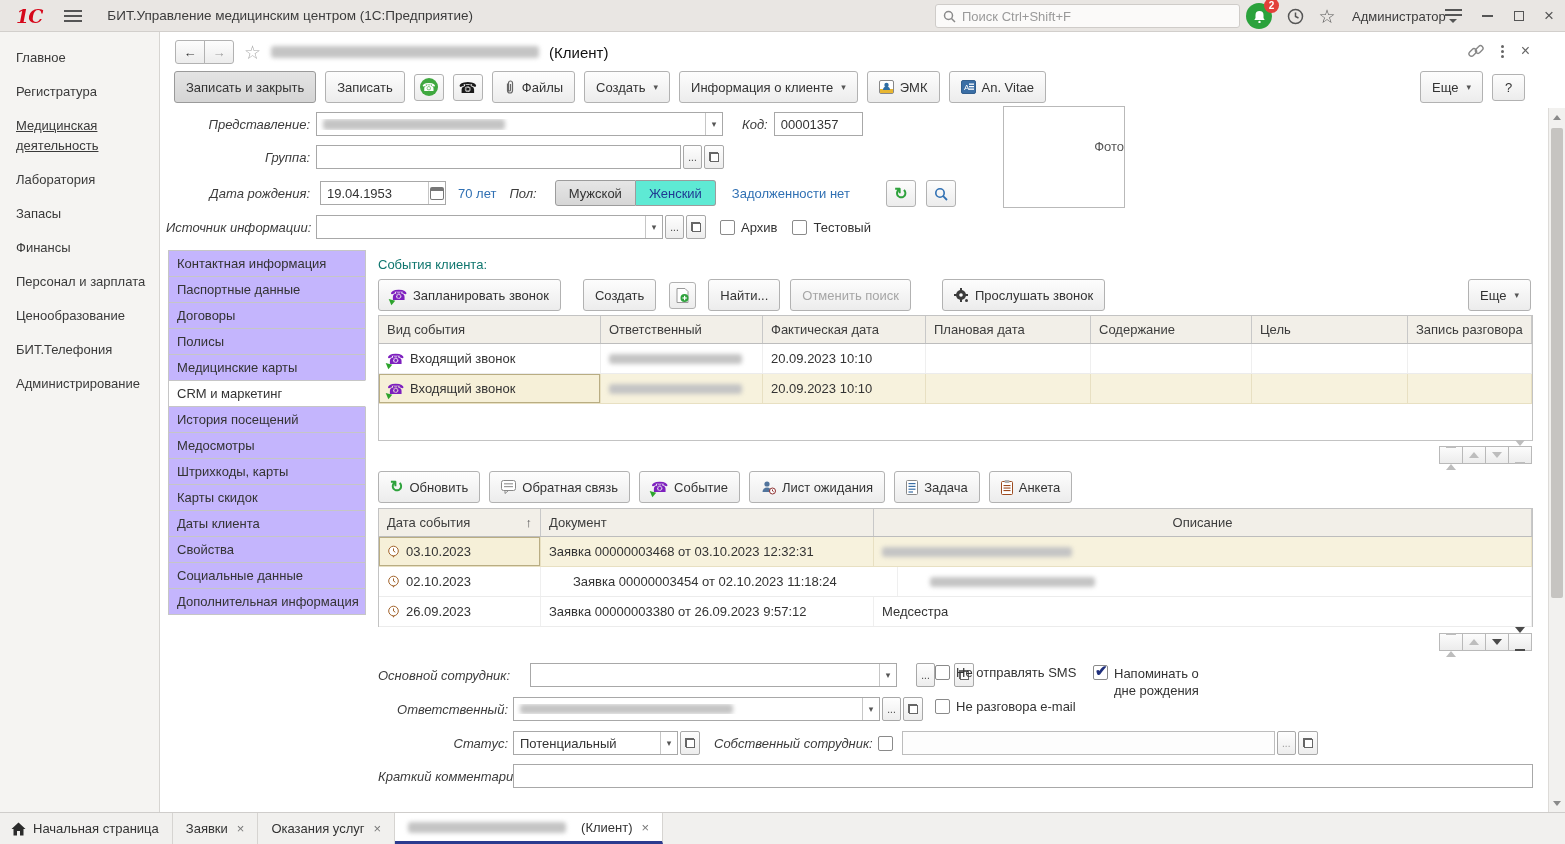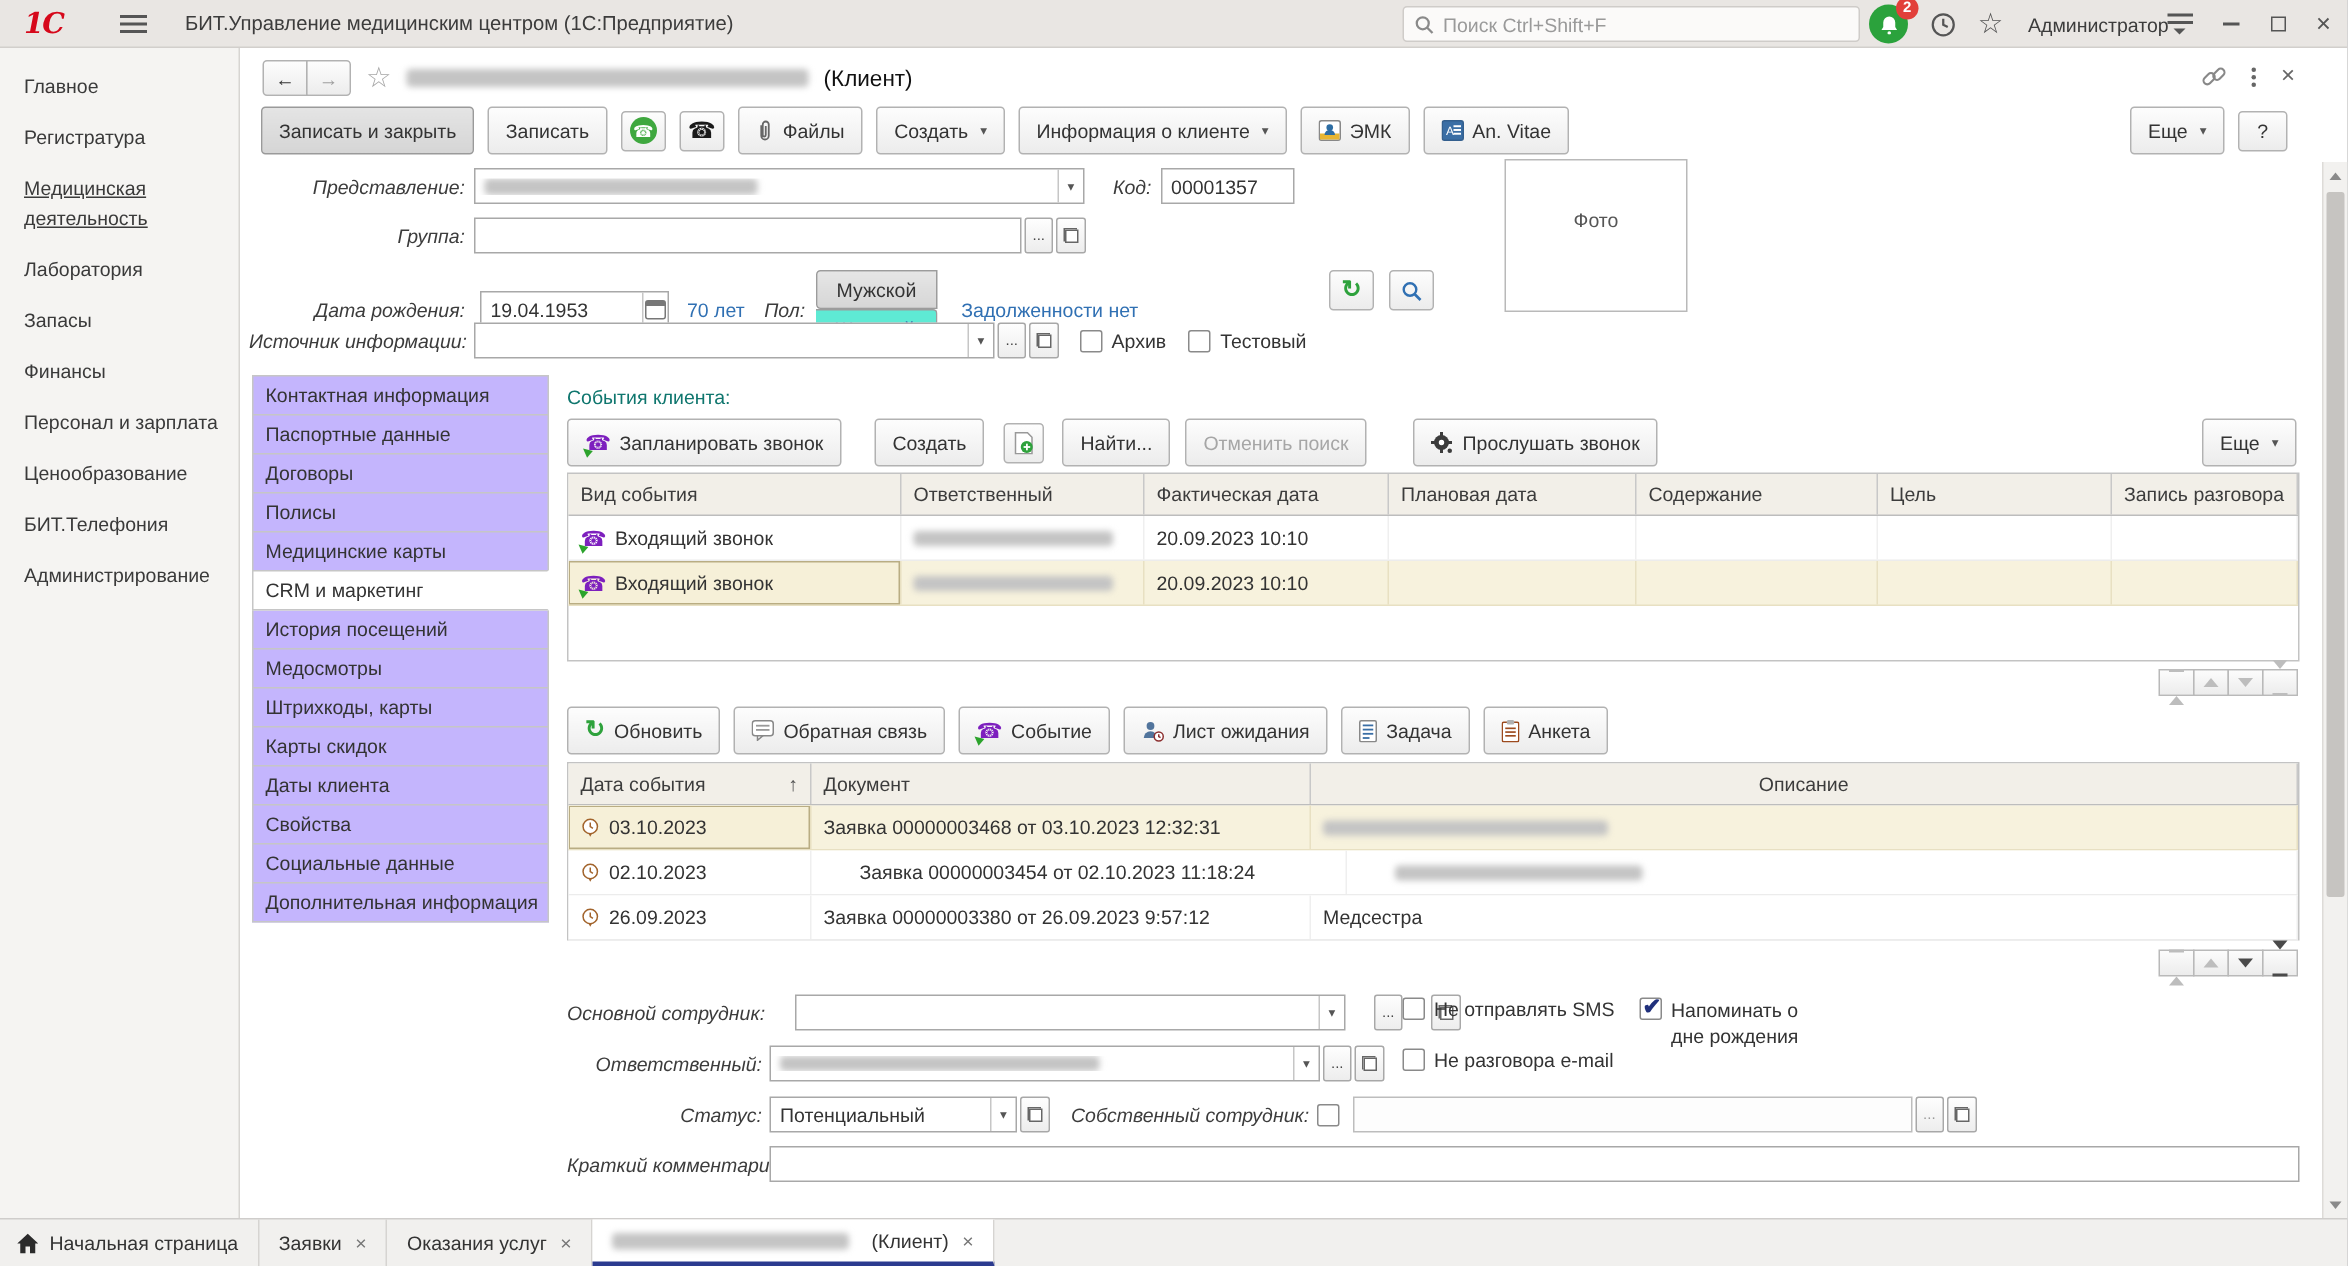--- a/index.html
+++ b/index.html
@@ -1,21 +1,21 @@
 <!DOCTYPE html>
 <html lang="ru"><head>
 <meta charset="utf-8">
 <style>
   * { margin:0; padding:0; box-sizing:border-box; }
   body { font-family:"Liberation Sans", sans-serif; background:#888; }
   .screen { position:relative; width:1565px; height:844px; background:#fff; overflow:hidden; font-size:13px; color:#333; }
 
   
   .titlebar { position:absolute; top:0; left:0; right:0; height:32px; background:#e9e6e3; border-bottom:1px solid #d2cfcc; display:flex; align-items:center; }
-  .logo1c { font-family:"DejaVu Serif", serif; font-weight:bold; font-style:italic; color:#d6081b; font-size:19px; margin:0 16px 0 16px; letter-spacing:-1px; }
+  .logo1c { font-family:"DejaVu Serif", serif; font-weight:bold; font-style:italic; color:#d6081b; font-size:19px; margin:0 0 0 16px; letter-spacing:-1px; }
   .burger { width:18px; height:12px; margin-left:22px; display:flex; flex-direction:column; justify-content:space-between; cursor:pointer; }
   .burger i { display:block; height:2px; background:#555; }
   .apptitle { margin-left:25px; color:#3c3c3c; font-size:13.5px; white-space:nowrap; }
   .searchbox { position:absolute; left:935px; top:4px; width:305px; height:24px; background:#fbfaf9; border:1px solid #cfccc9; border-radius:3px; display:flex; align-items:center; padding:0 7px; gap:6px; }
   .searchbox input { border:none; outline:none; background:transparent; flex:1; font-size:13px; color:#333; font-family:"Liberation Sans", sans-serif; }
   .searchbox input::placeholder { color:#9a9a9a; }
   .tb-ico { position:absolute; top:0; height:32px; display:flex; align-items:center; justify-content:center; cursor:pointer; }
   .bell { width:26px; height:26px; border-radius:50%; background:#2ba23c; position:relative; display:flex; align-items:center; justify-content:center; }
   .badge { position:absolute; top:-5px; right:-7px; min-width:15px; height:15px; border-radius:50%; background:#e2403a; color:#fff; font-size:10px; font-weight:bold; display:flex; align-items:center; justify-content:center; padding:0 3px; }
   .username { position:absolute; left:1352px; top:0; height:32px; display:flex; align-items:center; color:#3c3c3c; cursor:pointer; }
@@ -104,21 +104,21 @@
 
   
   .gphone { width:18px; height:18px; border-radius:50%; background:#3fa83f; color:#fff; font-size:11px; display:flex; align-items:center; justify-content:center; }
   .bphone { font-size:15px; color:#1a1a1a; line-height:1; }
   .pphone { position:relative; font-size:14px; color:#7d1fbe; line-height:1; width:17px; }
   .pphone::after { content:""; position:absolute; left:-2px; bottom:-2px; border-top:3px solid transparent; border-bottom:3px solid transparent; border-right:6px solid #2ca32c; transform:rotate(40deg); }
   .grefresh { color:#2ea23c; font-weight:bold; font-size:16px; line-height:1; }
   .redact { display:inline-block; height:12px; background:#c4c4c4; border-radius:3px; filter:blur(2px); }
   .dots3 { display:flex; flex-direction:column; gap:2px; cursor:pointer; }
   .dots3 i { width:3px; height:3px; border-radius:50%; background:#666; }
-  .photo { position:absolute; left:842px; top:74px; width:122px; height:102px; border:1px solid #b9b9b9; display:flex; justify-content:center; color:#555; padding-top:32px; cursor:pointer; }
+  .photo { position:absolute; left:842px; top:74px; width:122px; height:102px; border:1px solid #b9b9b9; display:flex; justify-content:flex-end; color:#555; padding-top:32px; cursor:pointer; }
   .fav-star { font-size:19px; color:#a8a8a8; }
   .calico { width:14px; height:13px; border:1px solid #777; border-top:4px solid #777; border-radius:2px; display:inline-block; }
 
   
   .vscroll { position:absolute; right:0; top:76px; bottom:0; width:17px; background:#f2f1ef; border-left:1px solid #dddbd8; }
   .varrow { position:absolute; left:2px; width:12px; height:12px; display:flex; align-items:center; justify-content:center; cursor:pointer; }
   .vthumb { position:absolute; left:2px; width:12px; top:20px; height:470px; background:#c6c4c1; border-radius:2px; cursor:grab; }
 
   .fhdr-title { font-size:15px; color:#111; }
   svg { display:block; }
@@ -311,21 +311,21 @@
     <div class="frow" style="left:5px; top:148px; gap:6px;">
       <span class="flabel" style="width:144px;">Дата рождения:</span>
       <span class="combo" style="width:126px; margin-left:4px;">
         <span class="val">19.04.1953</span>
         <span class="drop">
             <span class="calico"></span>
           </span>
       </span>
       <span class="link" style="margin-left:6px;">70 лет</span>
       <span class="flabel" style="margin-left:7px;">Пол:</span>
-      <span class="seg" style="margin-left:1px;flex-direction:column;">
+      <span class="seg" style="margin-left:12px;">
         <span class="segbtn">Мужской</span>
         <span class="segbtn">Женский</span>
       </span>
       <span class="link" style="margin-left:10px;">Задолженности нет</span>
     </div>
     <button class="btn ibtn" style="position:absolute; left:725px; top:148px;">
         <span class="grefresh">↻</span>
       </button>
     <button class="btn ibtn" style="position:absolute; left:765px; top:148px;">
       <span>

